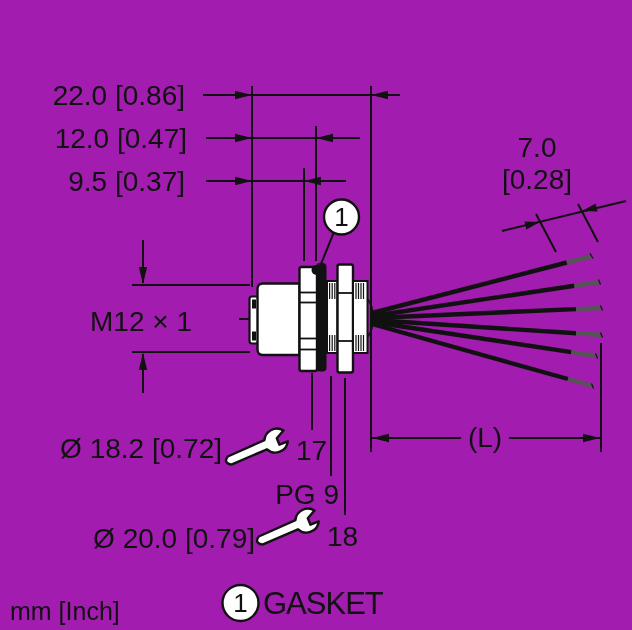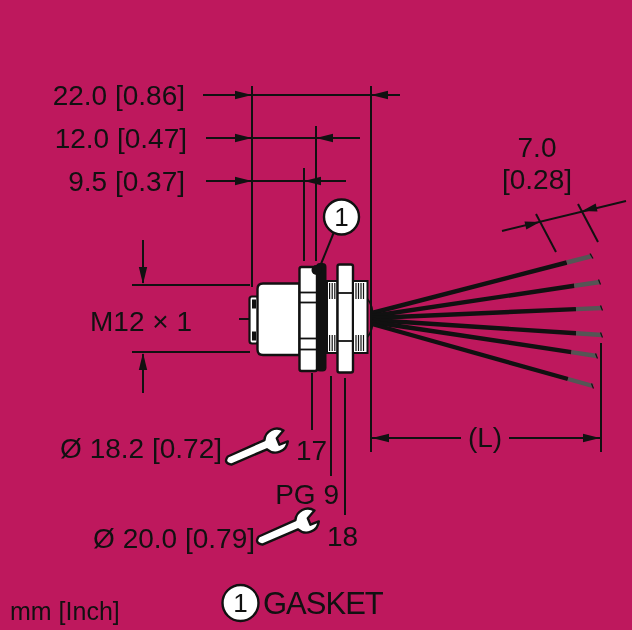--- a/index.html
+++ b/index.html
@@ -1,19 +1,19 @@
 <!DOCTYPE html>
 <html><head>
 <meta charset="utf-8">
 <style>
   html, body { margin: 0; padding: 0; background: #ffffff; }
   .stage {
     position: relative;
     width: 632px; height: 630px;
-    background: #be185d;
+    background: #a21caf;
     font-family: "Liberation Sans", "DejaVu Sans", sans-serif;
     overflow: hidden;
   }
   svg { display: block; }
   text {
     fill: #111111;
     font-family: "Liberation Sans", "DejaVu Sans", sans-serif;
   }
   .dim-text { font-size: 28px; }
   .balloon-text { font-size: 26px; }

